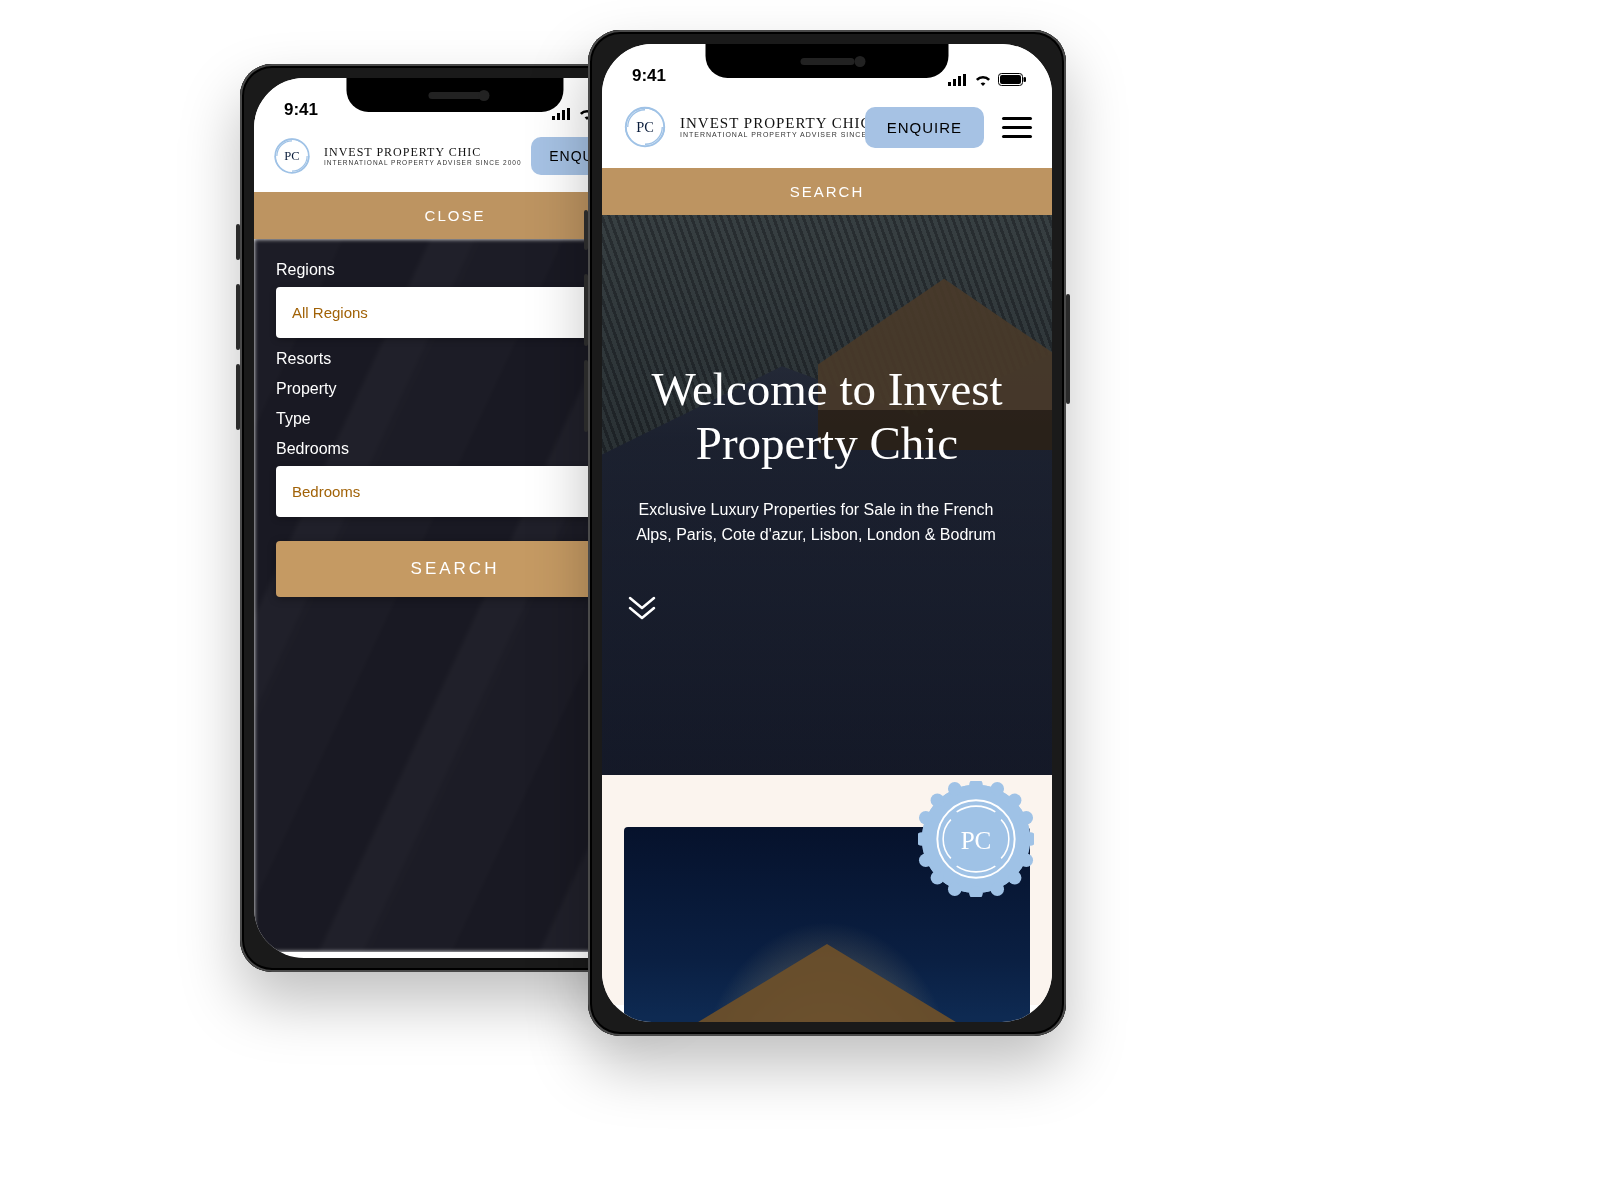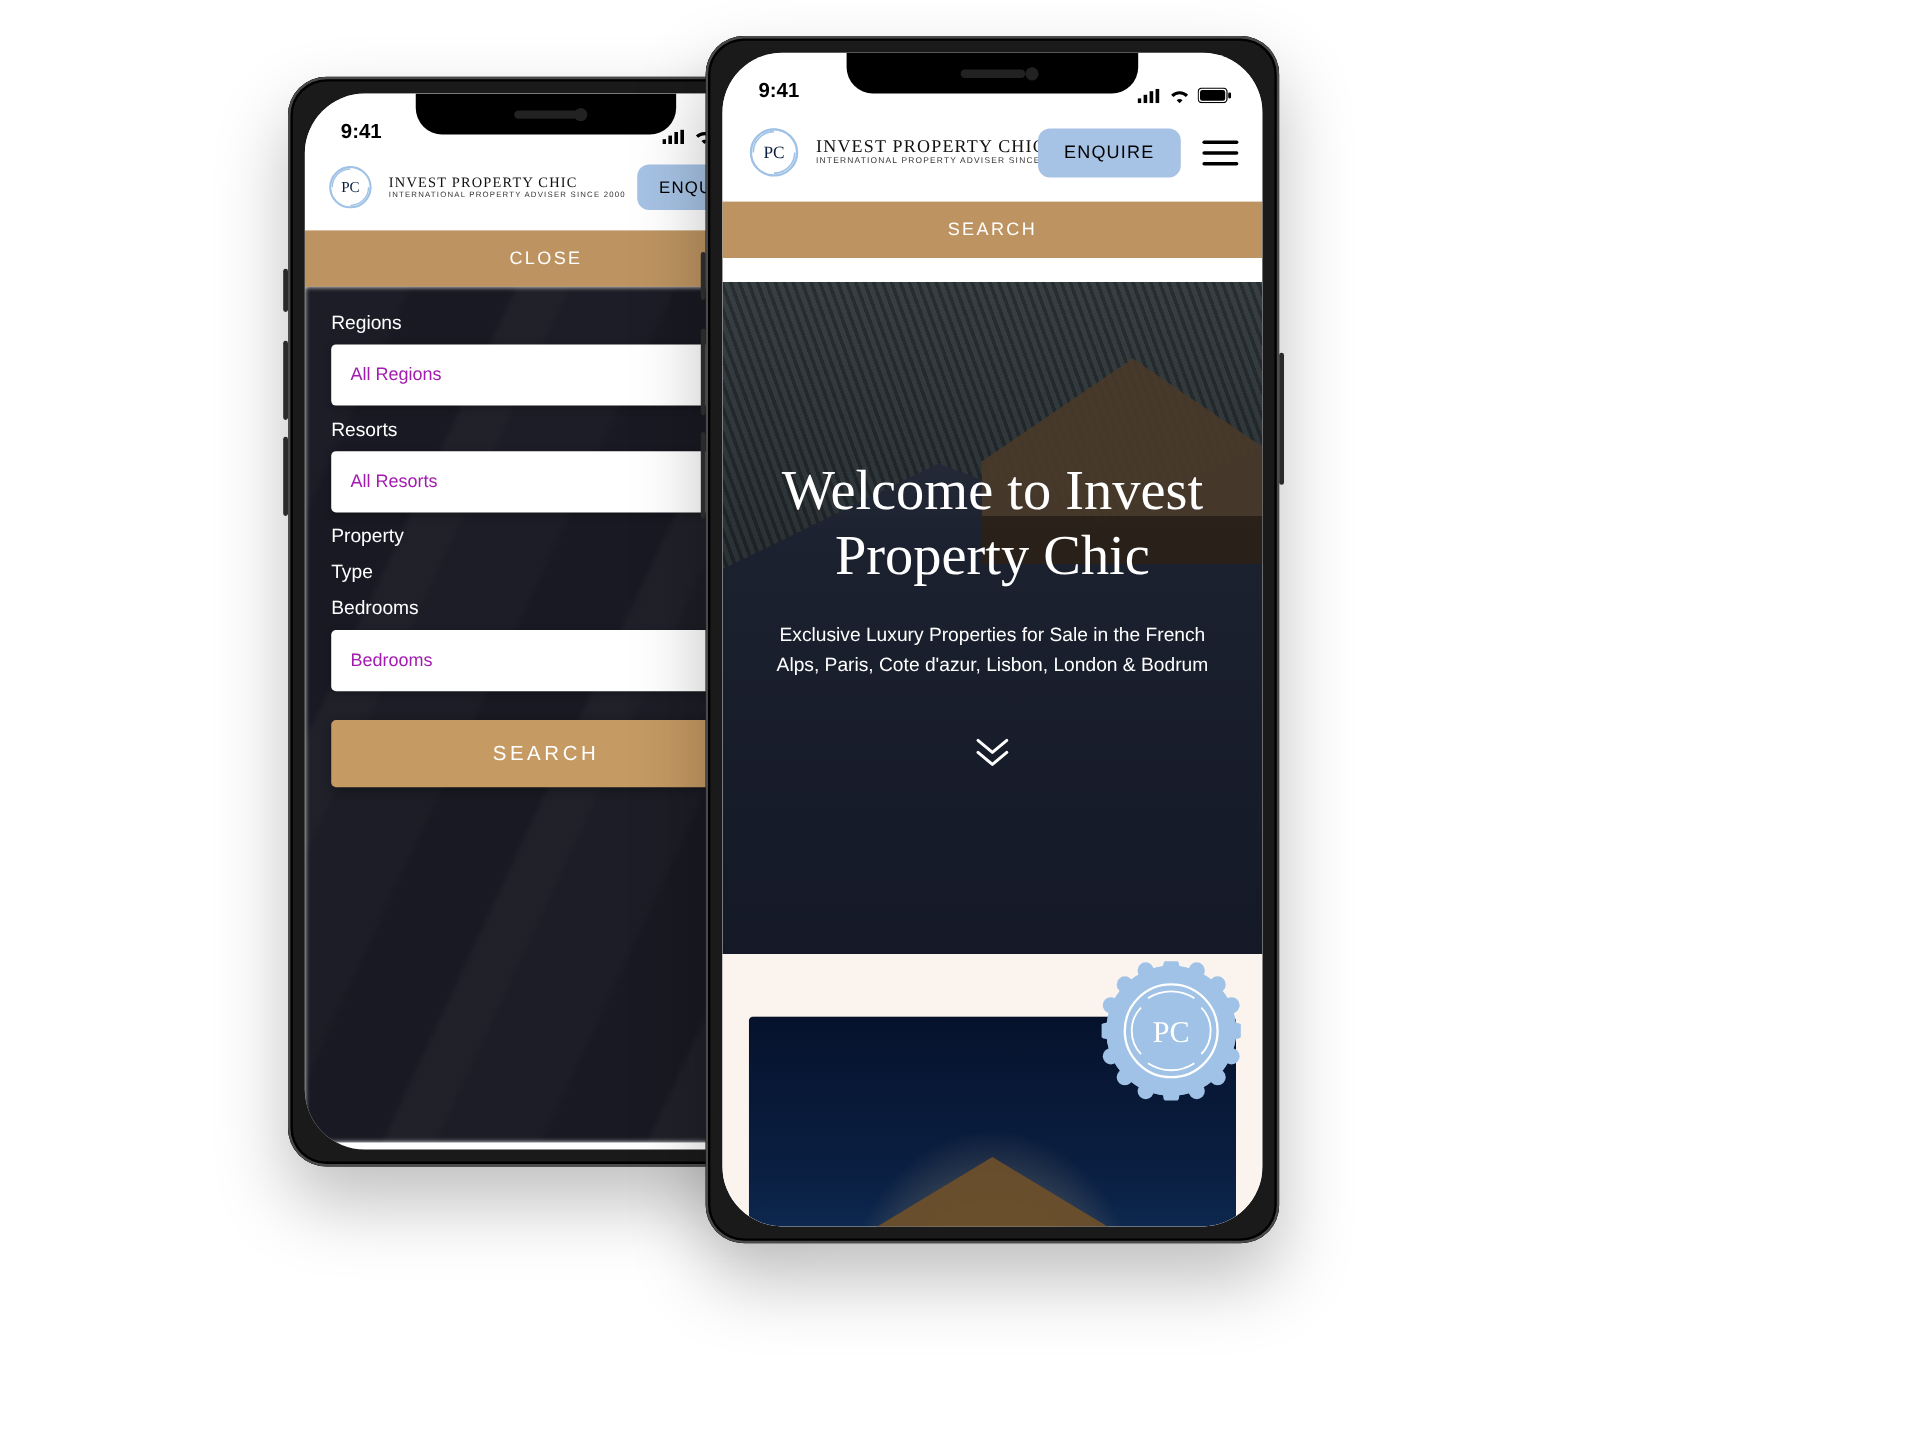--- a/index.html
+++ b/index.html
@@ -131,21 +131,21 @@
     display: flex; flex-direction: column; gap: 8px;
   }
   .f-label { color: #fff; font-size: 16px; font-weight: 500; margin-top: 4px; }
   .f-input {
     width: 100%;
     background: #fff;
     border: none;
     border-radius: 4px;
     padding: 17px 16px;
     font-size: 15px;
-    color: #a21caf;
+    color: #a16207;
     text-align: left;
     cursor: pointer;
     box-shadow: 0 2px 6px rgba(0,0,0,0.25);
   }
   .search-btn {
     margin-top: 16px;
     width: 100%;
     border: none;
     border-radius: 4px;
     padding: 18px 0;
@@ -162,26 +162,25 @@
   .phone2 .brand-sub { font-size: 7px; }
   .phone2 .brand-mark { width: 50px; height: 50px; flex-basis: 50px; }
   .phone2 .app-header { padding: 12px 20px 16px 18px; }
 
   .hero {
     position: relative;
     height: 560px;
     color: #fff;
     display: flex;
     flex-direction: column;
-    align-items: center;
+    align-items: flex-start;
     justify-content: center;
     text-align: center;
-    padding: 0 34px;
+    padding: 0 24px;
     overflow: hidden;
-    margin-top: 20px;
   }
   .hero-bg {
     position: absolute; inset: 0;
     background:
       linear-gradient(rgba(15,18,30,0.55), rgba(15,18,30,0.55)),
       linear-gradient(180deg,#606a78 0%,#2b3344 40%,#1a2133 100%);
   }
   .hero-bg::before{
     content:""; position:absolute; left:0; right:0; top:0; height:45%;
     background:
@@ -295,21 +294,20 @@
 
     <div class="band" style="background:#bd9461">CLOSE</div>
 
     <div class="filters-wrap">
       <div class="filters-bg"></div>
       <div class="filters">
         <div class="f-label">Regions</div>
         <button class="f-input">All Regions</button>
 
         <div class="f-label">Resorts</div>
-        <button class="f-input">All Resorts</button>
 
         <div class="f-label">Property</div>
 
         <div class="f-label">Type</div>
 
         <div class="f-label">Bedrooms</div>
         <button class="f-input">Bedrooms</button>
 
         <button class="search-btn" style="background:#c59a63">SEARCH</button>
       </div>

